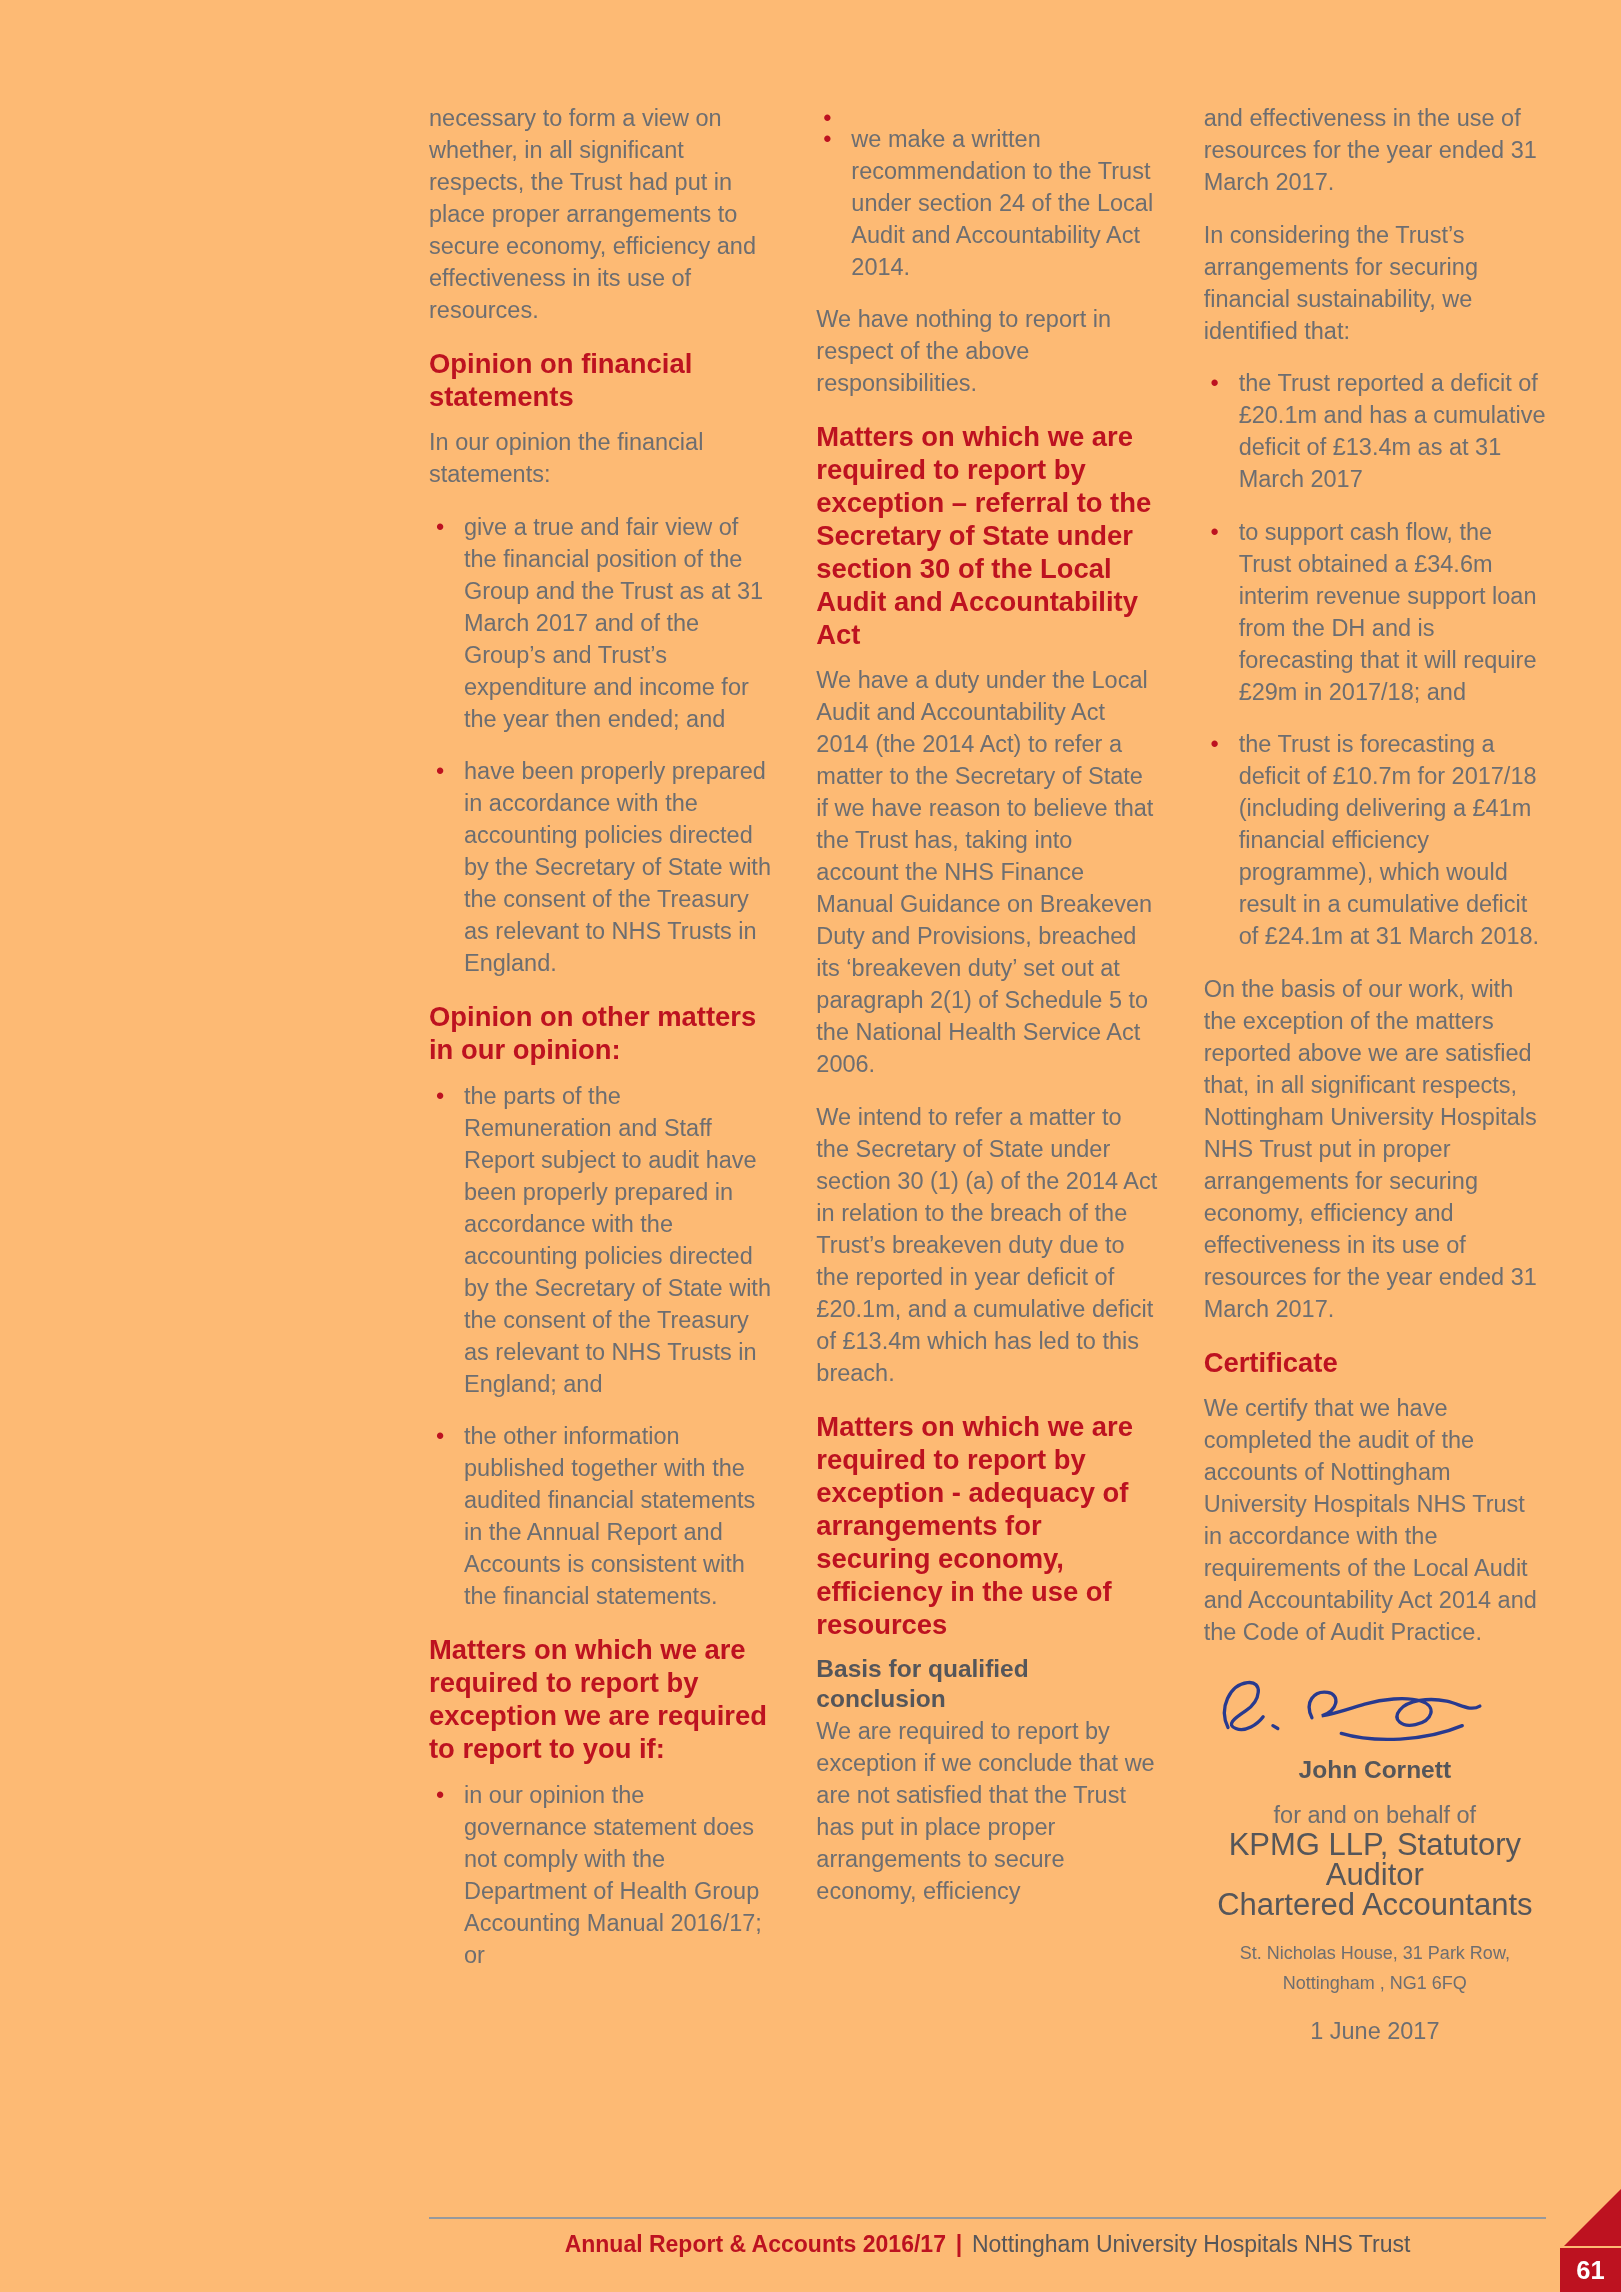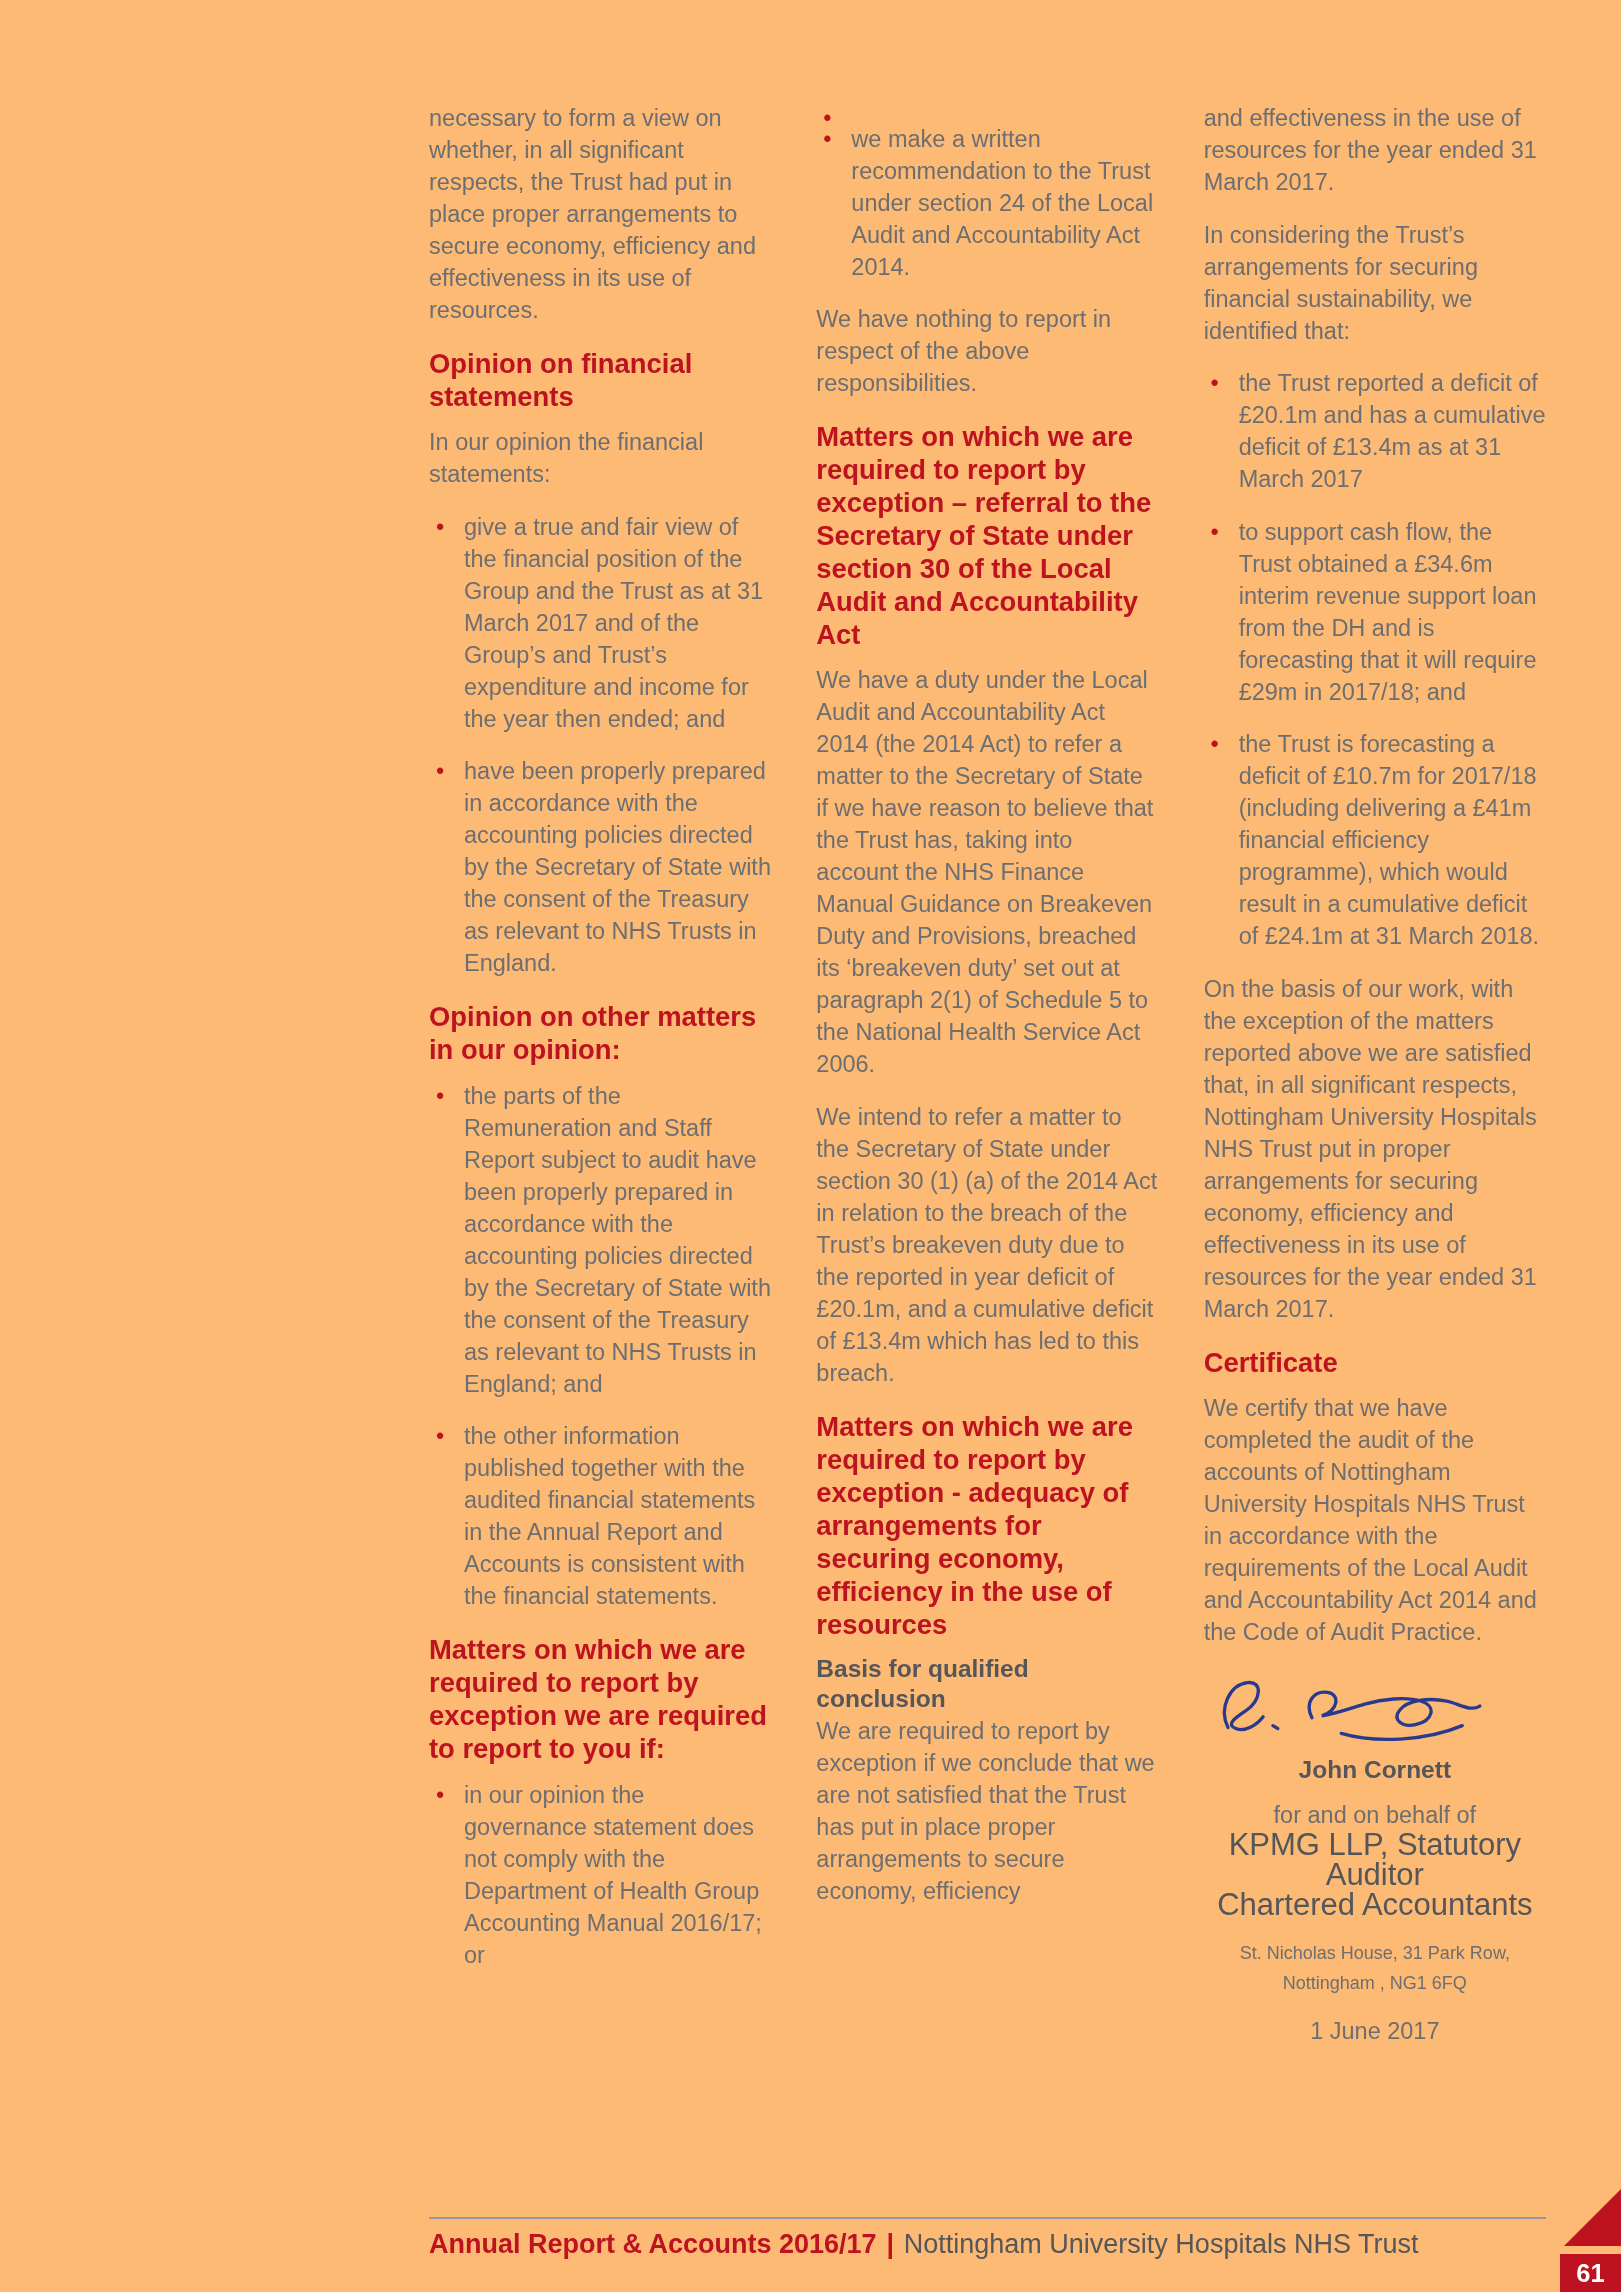--- a/index.html
+++ b/index.html
@@ -95,22 +95,22 @@
     width:1117px;
     top:2217px;
     height:2px;
     background:var(--rule-gray);
   }
   .footer-text {
     position:absolute;
     left:429px;
     width:1117px;
     top:2231px;
-    text-align:left;
-    font-size:27px;
+    text-align:center;
+    font-size:23px;
     line-height:27.4px;
     white-space:nowrap;
   }
   .footer-red {
     color:var(--accent-red);
     font-weight:bold;
   }
   .footer-sep {
     color:var(--accent-red);
     font-weight:bold;
@@ -124,21 +124,21 @@
     width:0;
     height:0;
     border-left:57px solid transparent;
     border-bottom:57px solid var(--accent-red);
   }
   .page-number-tab {
     position:absolute;
     right:0;
     bottom:0;
     width:61px;
-    height:39px;
+    height:45px;
     background:var(--accent-red);
     color:#ffffff;
     font-size:25.5px;
     font-weight:bold;
     display:flex;
     align-items:center;
     justify-content:center;
   }
   .signature-svg { display:block; margin:5.9px 0 0 0; }
 </style>

